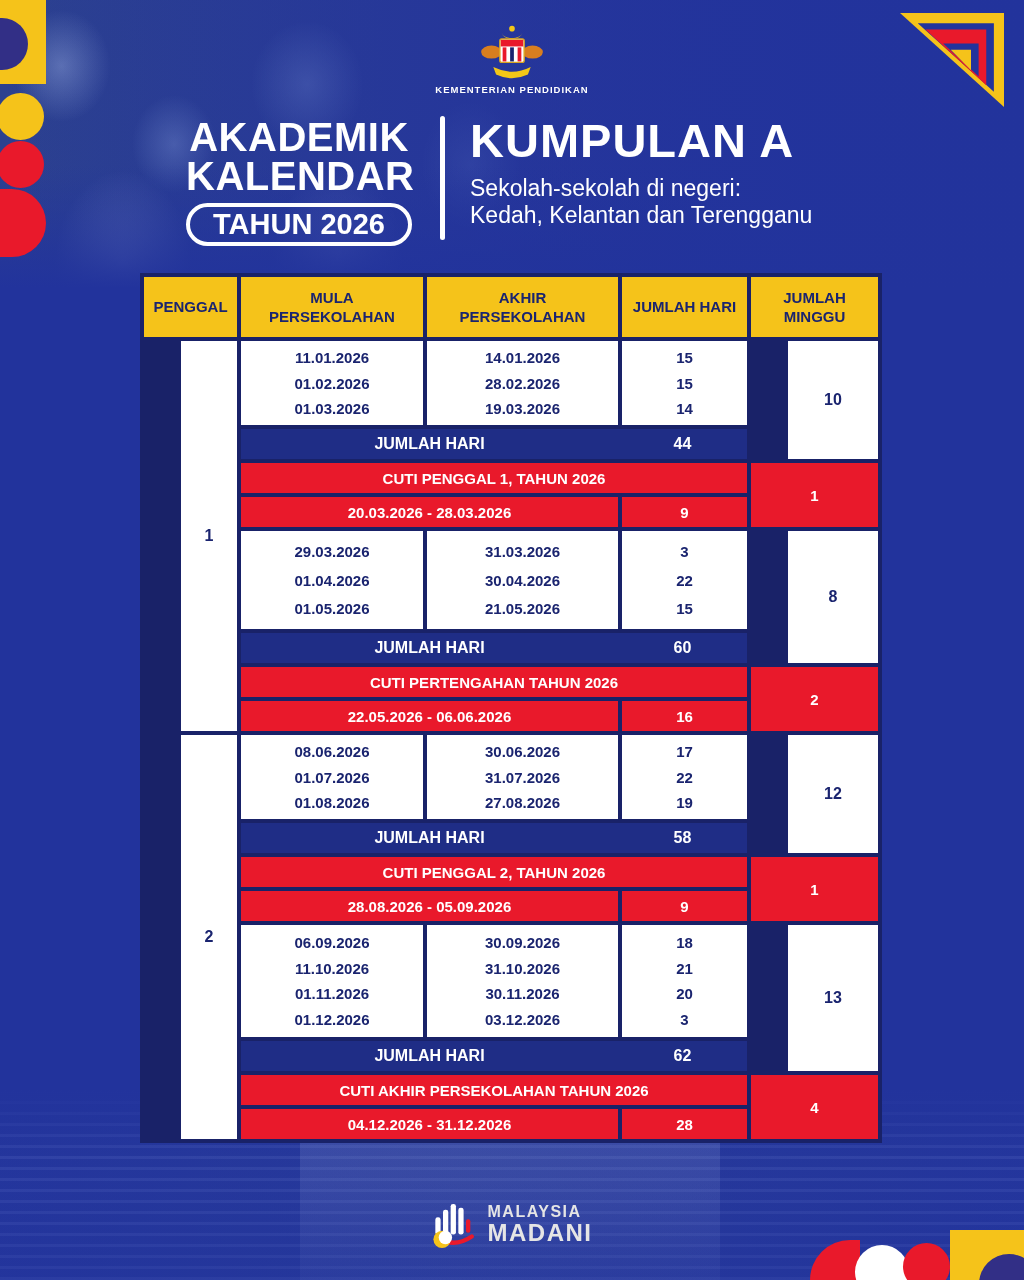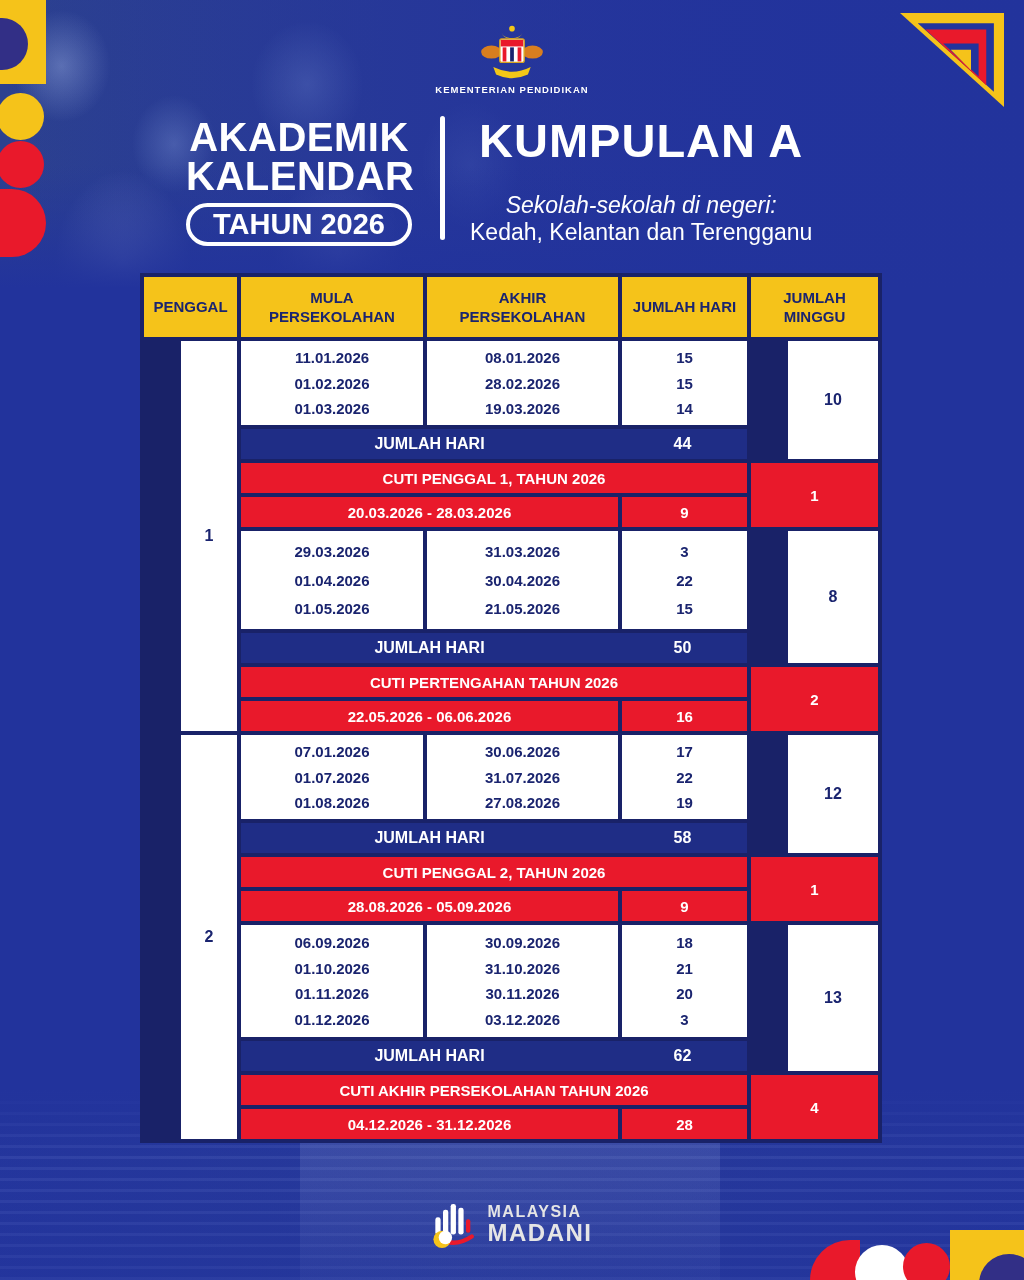--- a/index.html
+++ b/index.html
@@ -54,24 +54,24 @@
     color:#ffffff;font-size:9.5px;font-weight:bold;letter-spacing:1px;
   }
   
   .title-block{position:absolute;left:186px;top:118px;width:226px;text-align:center;color:#fff;}
   .title-line{font-size:40px;font-weight:800;line-height:39px;letter-spacing:.5px;}
   .year-badge{
     margin-top:7px;border:4px solid #fff;border-radius:22px;
     font-size:29px;font-weight:800;line-height:33px;padding:1px 2px;color:#fff;
   }
   .divider{position:absolute;left:440px;top:116px;width:5px;height:124px;background:#fff;border-radius:3px;}
-  .group-block{position:absolute;left:470px;top:114px;color:#fff;text-align:center;}
+  .group-block{position:absolute;left:470px;top:114px;color:#fff;}
   .group-title{font-size:47px;font-weight:800;letter-spacing:1px;line-height:54px;}
   .group-sub{font-size:23px;font-weight:500;line-height:27px;}
-  .group-sub.first{margin-top:24px;font-style:italic;}
+  .group-sub.first{margin-top:7px;}
   
   .cal{
     position:absolute;left:140px;top:273px;
     display:grid;
     grid-template-columns:93px 182px 191px 125px 127px;
     grid-template-rows:60px 84px 30px 30px 30px 98px 30px 30px 30px 84px 30px 30px 30px 112px 30px 30px 30px;
     gap:4px;background:#192268;padding:4px;
   }
   .c{display:flex;align-items:center;justify-content:center;box-sizing:border-box;}
   .hdr{background:#f5c31a;color:#1a246f;font-weight:bold;font-size:15px;text-align:center;line-height:1.3;padding:0 6px;}
@@ -161,21 +161,21 @@
 
     <div class="c white" style="grid-row:2/10;grid-column:1">1</div>
     <div class="c white" style="grid-row:10/18;grid-column:1">2</div>
 
     <div class="c dates" style="grid-row:2;grid-column:2">
       <div>11.01.2026</div>
       <div>01.02.2026</div>
       <div>01.03.2026</div>
     </div>
     <div class="c dates" style="grid-row:2;grid-column:3">
-      <div>08.01.2026</div>
+      <div>14.01.2026</div>
       <div>28.02.2026</div>
       <div>19.03.2026</div>
     </div>
     <div class="c dates" style="grid-row:2;grid-column:4">
       <div>15</div>
       <div>15</div>
       <div>14</div>
     </div>
     <div class="c white" style="grid-row:2/4;grid-column:5">10</div>
     <div class="rowtotal" style="grid-row:3;grid-column:2/5">
@@ -199,30 +199,30 @@
       <div>21.05.2026</div>
     </div>
     <div class="c dates" style="grid-row:6;grid-column:4">
       <div>3</div>
       <div>22</div>
       <div>15</div>
     </div>
     <div class="c white" style="grid-row:6/8;grid-column:5">8</div>
     <div class="rowtotal" style="grid-row:7;grid-column:2/5">
       <div class="lab">JUMLAH HARI</div>
-      <div class="val">50</div>
+      <div class="val">60</div>
     </div>
 
     <div class="c red" style="grid-row:8;grid-column:2/5">CUTI PERTENGAHAN TAHUN 2026</div>
     <div class="c red" style="grid-row:9;grid-column:2/4">22.05.2026 - 06.06.2026</div>
     <div class="c red" style="grid-row:9;grid-column:4">16</div>
     <div class="c red" style="grid-row:8/10;grid-column:5">2</div>
 
     <div class="c dates" style="grid-row:10;grid-column:2">
-      <div>07.01.2026</div>
+      <div>08.06.2026</div>
       <div>01.07.2026</div>
       <div>01.08.2026</div>
     </div>
     <div class="c dates" style="grid-row:10;grid-column:3">
       <div>30.06.2026</div>
       <div>31.07.2026</div>
       <div>27.08.2026</div>
     </div>
     <div class="c dates" style="grid-row:10;grid-column:4">
       <div>17</div>
@@ -235,21 +235,21 @@
       <div class="val">58</div>
     </div>
 
     <div class="c red" style="grid-row:12;grid-column:2/5">CUTI PENGGAL 2, TAHUN 2026</div>
     <div class="c red" style="grid-row:13;grid-column:2/4">28.08.2026 - 05.09.2026</div>
     <div class="c red" style="grid-row:13;grid-column:4">9</div>
     <div class="c red" style="grid-row:12/14;grid-column:5">1</div>
 
     <div class="c dates" style="grid-row:14;grid-column:2">
       <div>06.09.2026</div>
-      <div>01.10.2026</div>
+      <div>11.10.2026</div>
       <div>01.11.2026</div>
       <div>01.12.2026</div>
     </div>
     <div class="c dates" style="grid-row:14;grid-column:3">
       <div>30.09.2026</div>
       <div>31.10.2026</div>
       <div>30.11.2026</div>
       <div>03.12.2026</div>
     </div>
     <div class="c dates" style="grid-row:14;grid-column:4">

